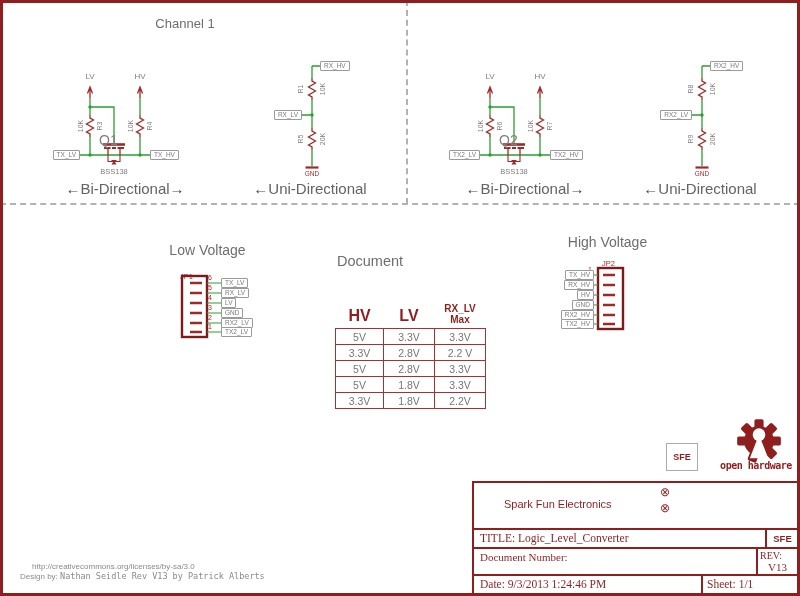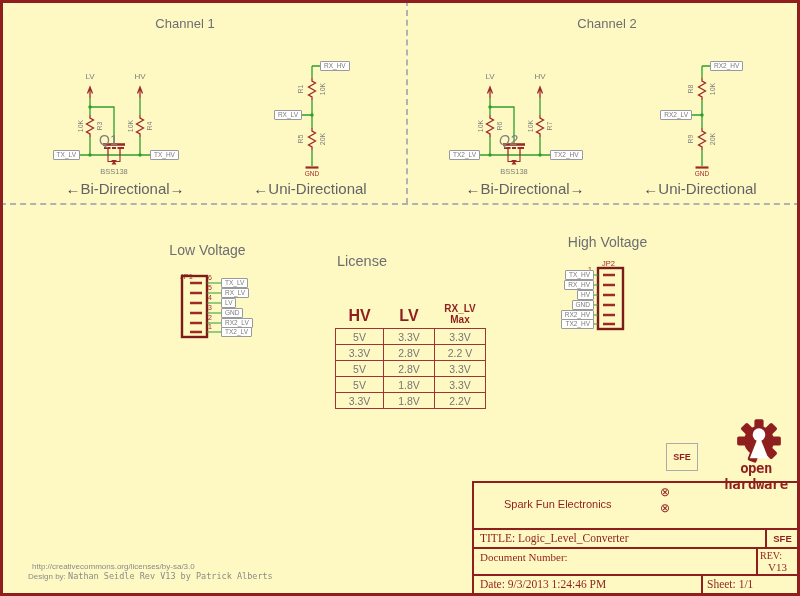--- a/index.html
+++ b/index.html
@@ -1,16 +1,16 @@
 <!DOCTYPE html>
 <html><head>
 <meta charset="utf-8">
 <style>
   html,body{margin:0;padding:0;background:#d9d9d9;}
-  .page{position:relative;width:800px;height:596px;background:#fef9c3;overflow:hidden;
+  .page{position:relative;width:800px;height:596px;background:#ffffff;overflow:hidden;
         font-family:"Liberation Sans",sans-serif;}
   .border-overlay{position:absolute;inset:0;border:3px solid #8f1f1f;pointer-events:none;z-index:50;}
   .abs{position:absolute;}
   .heading{color:#6e6e71;font-family:"Liberation Sans",sans-serif;}
   .caption{position:absolute;font-size:15px;color:#636366;white-space:nowrap;text-align:center;}
   .caption .arr{color:#48484a;font-weight:bold;}
   .flag{position:absolute;border:1px solid #9a9a9a;background:#fff;color:#7b7b7b;
         font-size:6.5px;line-height:8px;padding:0 3px;white-space:nowrap;border-radius:1px;}
   .vlab{position:absolute;width:22px;height:8px;line-height:8px;text-align:center;
         font-size:7px;color:#7e7e7e;transform:rotate(-90deg);}
@@ -36,21 +36,20 @@
 </style>
 </head>
 <body>
 
 <div class="page">
 
   <div class="dash-v" style="left:406px;top:0;height:204px;"></div>
   <div class="dash-h" style="top:203px;left:0;width:800px;"></div>
 
   <div class="abs heading" style="left:100px;top:16px;width:170px;text-align:center;font-size:13px;">Channel 1</div>
-  <div class="abs heading" style="left:522px;top:16px;width:170px;text-align:center;font-size:13px;">Channel 2</div>
 
   <div class="abs" style="left:40px;top:60px;width:170px;height:140px;">
     <svg width="170" height="140" viewBox="0 0 170 140">
       <g stroke="#2f9e30" stroke-width="1.3" fill="none">
         <path d="M40,95 H110 M50,47 V55 M50,77 V95 M100,47 V55 M100,77 V95 M50,38 V47 M100,38 V47 M50,47 H74 V83"></path>
       </g>
       <g fill="#2f9e30" stroke="none">
         <circle cx="50" cy="47" r="1.7"></circle>
           <circle cx="50" cy="95" r="1.7"></circle>
           <circle cx="100" cy="95" r="1.7"></circle>
@@ -125,21 +124,21 @@
         <path d="M71.5,100.5 H76.5" stroke-width="1"></path>
       </g>
       <path d="M71.5,104.5 L76.5,104.5 L74,100.5 Z" fill="#9e2a28"></path>
     </svg>
     <div class="supply" style="left:40px;top:12px;">LV</div>
     <div class="supply" style="left:90px;top:12px;">HV</div>
     <div class="vlab" style="left:30px;top:62px;">10K</div>
     <div class="vlab" style="left:49px;top:62px;">R6</div>
     <div class="vlab" style="left:80px;top:62px;">10K</div>
     <div class="vlab" style="left:99px;top:62px;">R7</div>
-    <div class="reflab" style="left:59px;top:72px;font-style:italic;">Q2</div>
+    <div class="reflab" style="left:59px;top:72px;">Q2</div>
     <div class="reflab" style="left:55px;top:107px;width:38px;text-align:center;font-size:7.5px;">BSS138</div>
     <div class="flag" style="right:130px;top:90px;">TX2_LV</div>
     <div class="flag" style="left:110px;top:90px;">TX2_HV</div>
     <div class="caption" style="left:0;top:120px;width:170px;"><span class="arr">←</span><span>Bi-Directional</span><span class="arr">→</span></div>
   </div>
 
   <div class="abs" style="left:635px;top:50px;width:145px;height:150px;">
     <svg width="145" height="150" viewBox="0 0 145 150">
       <g stroke="#2f9e30" stroke-width="1.3" fill="none">
         <path d="M67,16 H75 M67,16 V28 M67,50 V78 M57,65 H67 M67,100 V116"></path>
@@ -207,21 +206,21 @@
     <div class="pinnum" style="left:48px;top:85px;width:14px;text-align:right;">6</div>
     <div class="flag" style="right:86px;top:40px;">TX_HV</div>
     <div class="flag" style="right:86px;top:50px;">RX_HV</div>
     <div class="flag" style="right:86px;top:60px;">HV</div>
     <div class="flag" style="right:86px;top:70px;">GND</div>
     <div class="flag" style="right:86px;top:80px;">RX2_HV</div>
     <div class="flag" style="right:86px;top:89px;">TX2_HV</div>
   </div>
 
   <div class="abs" style="left:330px;top:248px;width:165px;height:175px;">
-    <div class="abs heading" style="left:7px;top:5px;font-size:14.5px;">License</div>
+    <div class="abs heading" style="left:7px;top:5px;font-size:14.5px;">Document</div>
     <table class="ex-table abs" style="left:5px;top:55px;width:150px;">
       <thead>
         <tr>
           <th class="h-big" style="width:48px;">HV</th>
           <th class="h-big" style="width:51px;">LV</th>
           <th class="h-small" style="width:51px;">
             <div>RX_LV</div>
             <div>Max</div>
           </th>
         </tr>
@@ -266,21 +265,21 @@
       <rect x="18" y="1" width="8" height="8" rx="1.5" transform="rotate(45 22 20)"></rect>
       <rect x="18" y="1" width="8" height="8" rx="1.5" transform="rotate(90 22 20)"></rect>
       <rect x="18" y="1" width="8" height="8" rx="1.5" transform="rotate(135 22 20)"></rect>
       <rect x="18" y="1" width="8" height="8" rx="1.5" transform="rotate(200 22 20)"></rect>
       <rect x="18" y="1" width="8" height="8" rx="1.5" transform="rotate(270 22 20)"></rect>
       <rect x="18" y="1" width="8" height="8" rx="1.5" transform="rotate(315 22 20)"></rect>
     </g>
     <circle cx="22" cy="14.5" r="5.5" fill="#ffffff"></circle>
     <path d="M22,14.5 L14,35 L30,35 Z" fill="#ffffff"></path>
   </svg>
-  <div class="abs mono" style="left:712px;top:460px;width:88px;text-align:center;font-size:14px;font-weight:bold;color:#8f1f1f;letter-spacing:-0.5px;">open hardware</div>
+  <div class="abs mono" style="left:712px;top:460px;width:88px;text-align:center;font-size:10px;font-weight:bold;color:#8f1f1f;letter-spacing:-0.5px;">open hardware</div>
 
   <div class="abs" style="left:472px;top:481px;width:328px;height:115px;border:2px solid #8f1f1f;box-sizing:border-box;">
     <div class="abs" style="left:30px;top:15px;font-size:11px;color:#8f1f1f;font-family:'Liberation Sans',sans-serif;">Spark Fun Electronics</div>
     <div class="abs" style="left:186px;top:2px;font-size:12px;color:#8f1f1f;">⊗</div>
     <div class="abs" style="left:186px;top:18px;font-size:12px;color:#8f1f1f;">⊗</div>
 
     <div class="tb-h" style="top:45px;"></div>
     <div class="tb-text" style="left:6px;top:49px;font-size:11.5px;"><span>TITLE:</span> <span>Logic_Level_Converter</span></div>
     <div class="tb-v" style="left:291px;top:45px;height:19px;"></div>
     <div class="abs" style="left:293px;top:50px;width:31px;text-align:center;font-size:9.5px;font-weight:bold;color:#8f1f1f;">SFE</div>
@@ -291,16 +290,16 @@
     <div class="tb-text" style="left:286px;top:67px;font-size:10px;">REV:</div>
     <div class="tb-text" style="left:294px;top:78px;font-size:11px;">V13</div>
 
     <div class="tb-h" style="top:91px;"></div>
     <div class="tb-text" style="left:6px;top:95px;font-size:11.5px;"><span>Date:</span> <span>9/3/2013 1:24:46 PM</span></div>
     <div class="tb-v" style="left:227px;top:91px;height:22px;"></div>
     <div class="tb-text" style="left:233px;top:95px;font-size:11.5px;"><span>Sheet:</span> <span>1/1</span></div>
   </div>
 
   <div class="foot" style="left:20px;top:562px;padding-left:12px;">http://creativecommons.org/licenses/by-sa/3.0</div>
-  <div class="foot" style="left:28px;top:571px;"><span>Design by:</span> <span class="mono" style="font-size:8.5px;">Nathan Seidle  Rev V13 by Patrick Alberts</span></div>
+  <div class="foot" style="left:20px;top:571px;"><span>Design by:</span> <span class="mono" style="font-size:8.5px;">Nathan Seidle  Rev V13 by Patrick Alberts</span></div>
 
   <div class="border-overlay"></div>
 </div>
 
 </body></html>

